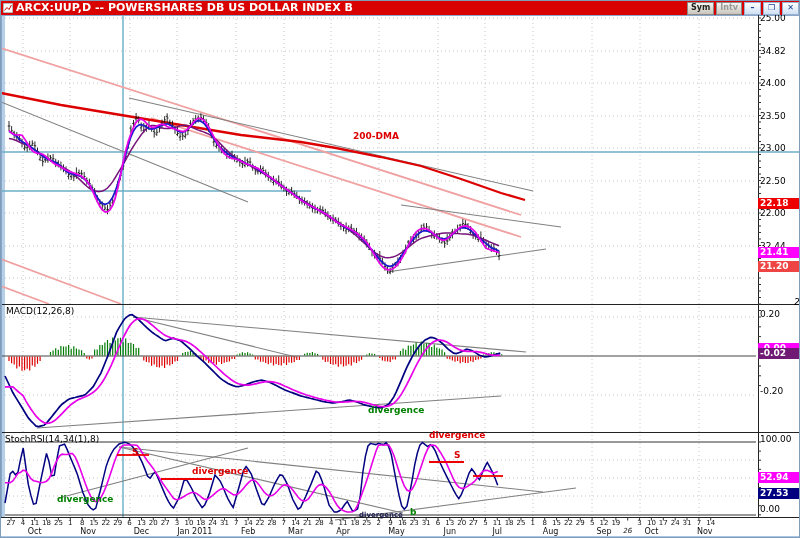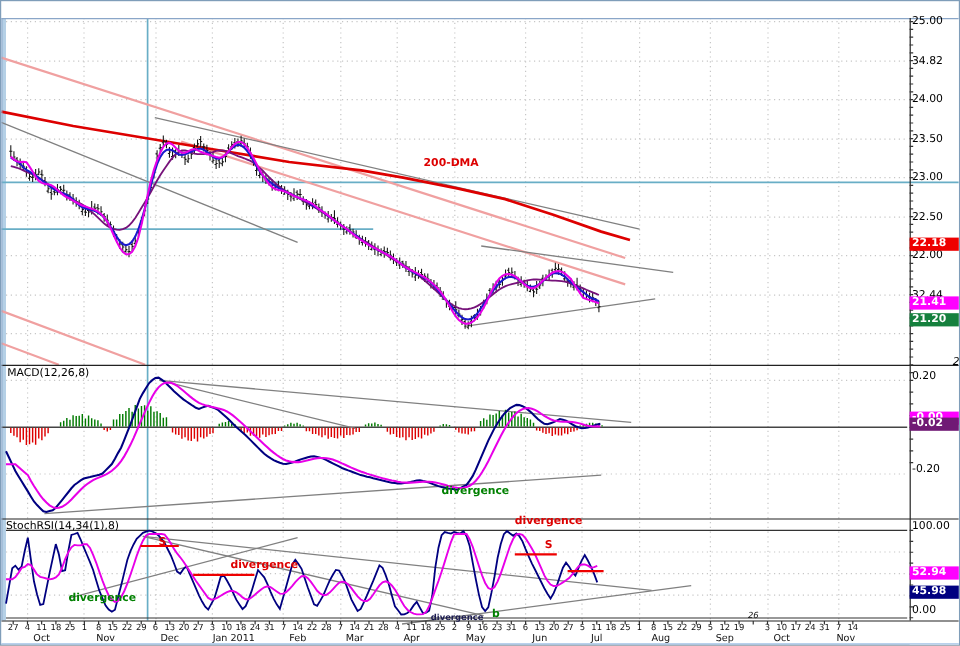--- a/index.html
+++ b/index.html
@@ -26,20 +26,33 @@
   .ann-dark{color:#1a1a50;font-weight:bold;font-size:7px;}
   .dma{color:#dd0000;font-weight:bold;font-size:9px;}
   svg{position:absolute;left:0;top:0;z-index:1;}
   .bottomband{position:absolute;left:0;top:535px;width:800px;height:3px;background:#a9c6e8;z-index:2;}
 </style>
 </head>
 <body>
 
 <div class="window">
 
+  <div class="titlebar">
+    <svg width="10" height="10" style="position:static">
+      <rect x="0" y="0" width="10" height="10" fill="#ffffff" stroke="#777"></rect>
+      <polyline points="1.5,7.5 4,4.5 6,6.5 8.5,2" stroke="#cc0000" fill="none" stroke-width="1"></polyline>
+    </svg>
+    <span class="title">ARCX:UUP,D -- POWERSHARES DB US DOLLAR INDEX B</span>
+    <span class="tb-spacer"></span>
+    <span class="tbtn">Sym</span>
+    <span class="tbtn grey">Intv</span>
+    <span class="winbtn">–</span>
+    <span class="winbtn">❒</span>
+    <span class="winbtn">✕</span>
+  </div>
 
   <svg id="chart" width="800" height="538">
       <rect x="0" y="14" width="4" height="502" fill="#b5d0e6"></rect>
       <rect x="757" y="14" width="43" height="524" fill="#ffffff"></rect>
       <line x1="22" y1="14" x2="22" y2="516" stroke="#c6c6c6" stroke-width="1" stroke-dasharray="1 3"></line>
       <line x1="69" y1="14" x2="69" y2="516" stroke="#c6c6c6" stroke-width="1" stroke-dasharray="1 3"></line>
       <line x1="129" y1="14" x2="129" y2="516" stroke="#c6c6c6" stroke-width="1" stroke-dasharray="1 3"></line>
       <line x1="176" y1="14" x2="176" y2="516" stroke="#c6c6c6" stroke-width="1" stroke-dasharray="1 3"></line>
       <line x1="235" y1="14" x2="235" y2="516" stroke="#c6c6c6" stroke-width="1" stroke-dasharray="1 3"></line>
       <line x1="283" y1="14" x2="283" y2="516" stroke="#c6c6c6" stroke-width="1" stroke-dasharray="1 3"></line>
@@ -126,23 +139,23 @@
       <div class="lbl ax" style="left: 761px; top: 275px; padding-left: 44px;">21.00</div>
       <div class="lbl ax" style="left: 793px; top: 296px; font-style: italic;">20.50</div>
       <div class="lbl ax" style="left: 759px; top: 308px;">0.20</div>
       <div class="lbl ax" style="left: 759px; top: 385px;">-0.20</div>
       <div class="lbl ax" style="left: 759px; top: 433px;">100.00</div>
       <div class="lbl ax" style="left: 759px; top: 503px;">0.00</div>
       <div class="lbl vlab" style="left: 757px; top: 342px; background: rgb(255, 0, 255);">-0.00</div>
       <div class="lbl vlab" style="left: 757px; top: 347px; background: #701a75;">-0.02</div>
       <div class="lbl vlab" style="left: 757px; top: 197px; background: rgb(238, 0, 0);">22.18</div>
       <div class="lbl vlab" style="left: 757px; top: 246px; background: rgb(255, 0, 255);">21.41</div>
-      <div class="lbl vlab" style="left: 757px; top: 260px; background: #15803d;">21.20</div>
+      <div class="lbl vlab" style="left: 757px; top: 260px; background: #ef4444;">21.20</div>
       <div class="lbl vlab" style="left: 757px; top: 471px; background: rgb(255, 0, 255);">52.94</div>
-      <div class="lbl vlab" style="left: 757px; top: 487px; background: rgb(0, 0, 128);">45.98</div>
+      <div class="lbl vlab" style="left: 757px; top: 487px; background: rgb(0, 0, 128);">27.53</div>
       <div class="lbl tick" style="left: 10px; top: 518px;">27</div>
       <div class="lbl tick" style="left: 21.86px; top: 518px;">4</div>
       <div class="lbl tick" style="left: 33.72px; top: 518px;">11</div>
       <div class="lbl tick" style="left: 45.58px; top: 518px;">18</div>
       <div class="lbl tick" style="left: 57.44px; top: 518px;">25</div>
       <div class="lbl tick" style="left: 69.3px; top: 518px;">1</div>
       <div class="lbl tick" style="left: 81.16px; top: 518px;">8</div>
       <div class="lbl tick" style="left: 93.02px; top: 518px;">15</div>
       <div class="lbl tick" style="left: 104.88px; top: 518px;">22</div>
       <div class="lbl tick" style="left: 116.74px; top: 518px;">29</div>
@@ -181,21 +194,21 @@
       <div class="lbl tick" style="left: 508.12px; top: 518px;">18</div>
       <div class="lbl tick" style="left: 519.98px; top: 518px;">25</div>
       <div class="lbl tick" style="left: 531.84px; top: 518px;">1</div>
       <div class="lbl tick" style="left: 543.7px; top: 518px;">8</div>
       <div class="lbl tick" style="left: 555.56px; top: 518px;">15</div>
       <div class="lbl tick" style="left: 567.42px; top: 518px;">22</div>
       <div class="lbl tick" style="left: 579.28px; top: 518px;">29</div>
       <div class="lbl tick" style="left: 591.14px; top: 518px;">5</div>
       <div class="lbl tick" style="left: 603px; top: 518px;">12</div>
       <div class="lbl tick" style="left: 614.86px; top: 518px;">19</div>
-      <div class="lbl tick" style="left: 626.72px; top: 508px; font-style: italic;">26</div>
+      <div class="lbl tick" style="left: 626.72px; top: 526px; font-style: italic;">26</div>
       <div class="lbl tick" style="left: 638.58px; top: 518px;">3</div>
       <div class="lbl tick" style="left: 650.44px; top: 518px;">10</div>
       <div class="lbl tick" style="left: 662.3px; top: 518px;">17</div>
       <div class="lbl tick" style="left: 674.16px; top: 518px;">24</div>
       <div class="lbl tick" style="left: 686.02px; top: 518px;">31</div>
       <div class="lbl tick" style="left: 697.88px; top: 518px;">7</div>
       <div class="lbl tick" style="left: 709.74px; top: 518px;">14</div>
       <div class="lbl month" style="left: 33.72px; top: 526px;">Oct</div>
       <div class="lbl month" style="left: 87.09px; top: 526px;">Nov</div>
       <div class="lbl month" style="left: 140.46px; top: 526px;">Dec</div>

